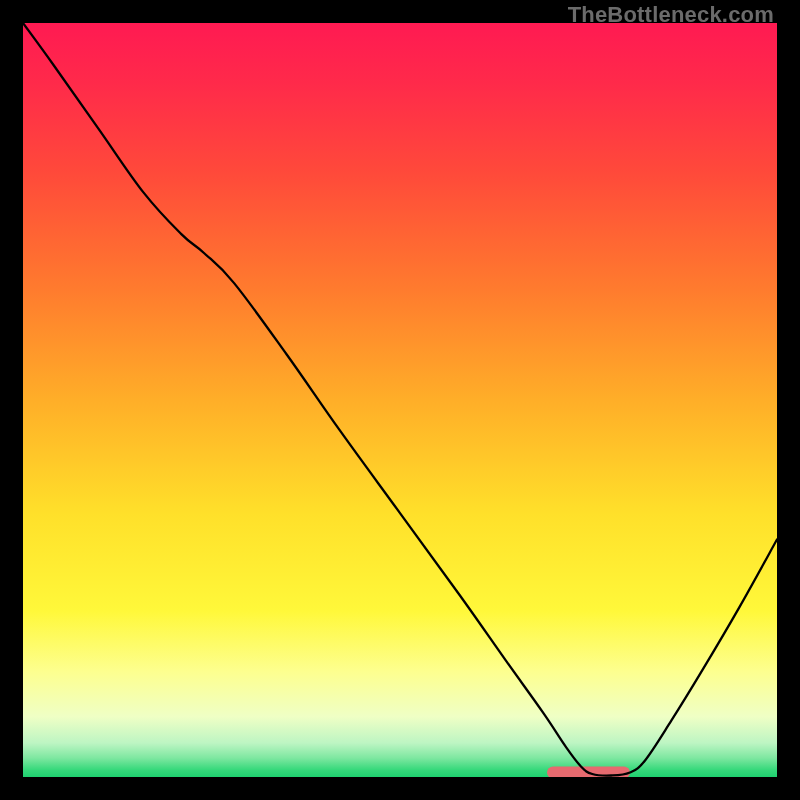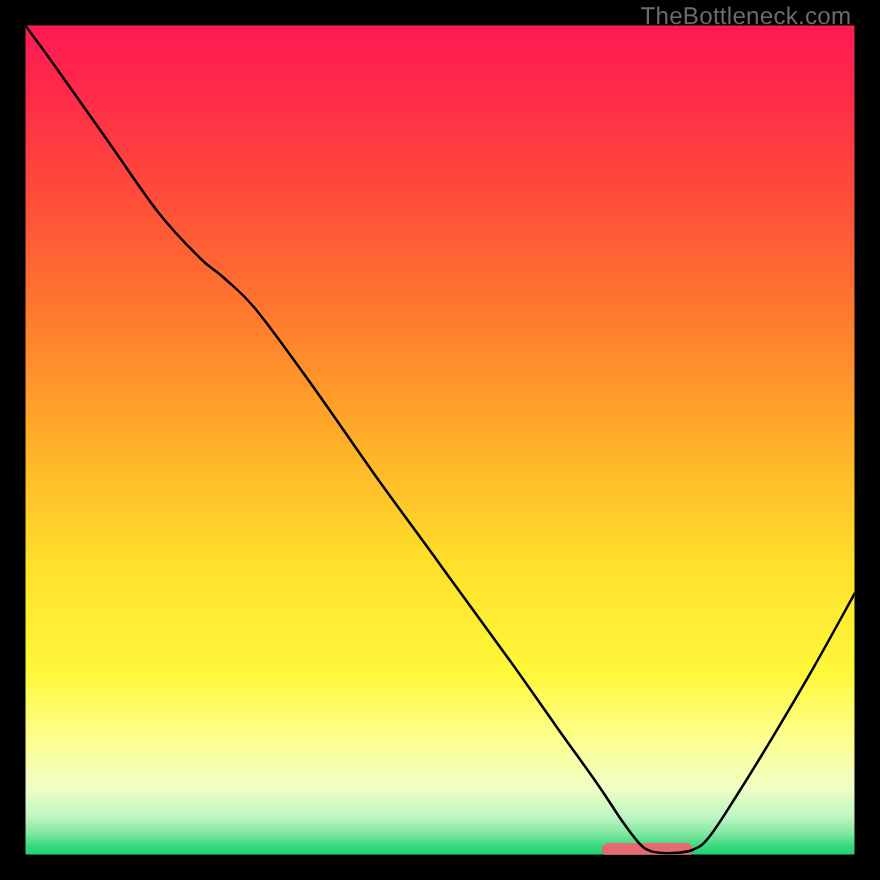--- a/index.html
+++ b/index.html
@@ -26,21 +26,21 @@
     width: 754px;
     height: 754px;
   }
   .watermark {
     position: absolute;
     top: 2px;
     right: 26px;
     color: #6b6b6b;
     font-size: 22px;
     letter-spacing: 0.2px;
-    font-weight: 400;
+    font-weight: 700;
   }
 </style>
 </head>
 <body>
 
 <div class="frame">
   <svg class="plot" viewBox="0 0 754 754" preserveAspectRatio="none">
     <defs>
       <linearGradient id="bg-grad" x1="0" y1="0" x2="0" y2="1">
       <stop offset="0.00%" stop-color="#ff1a52"></stop>

